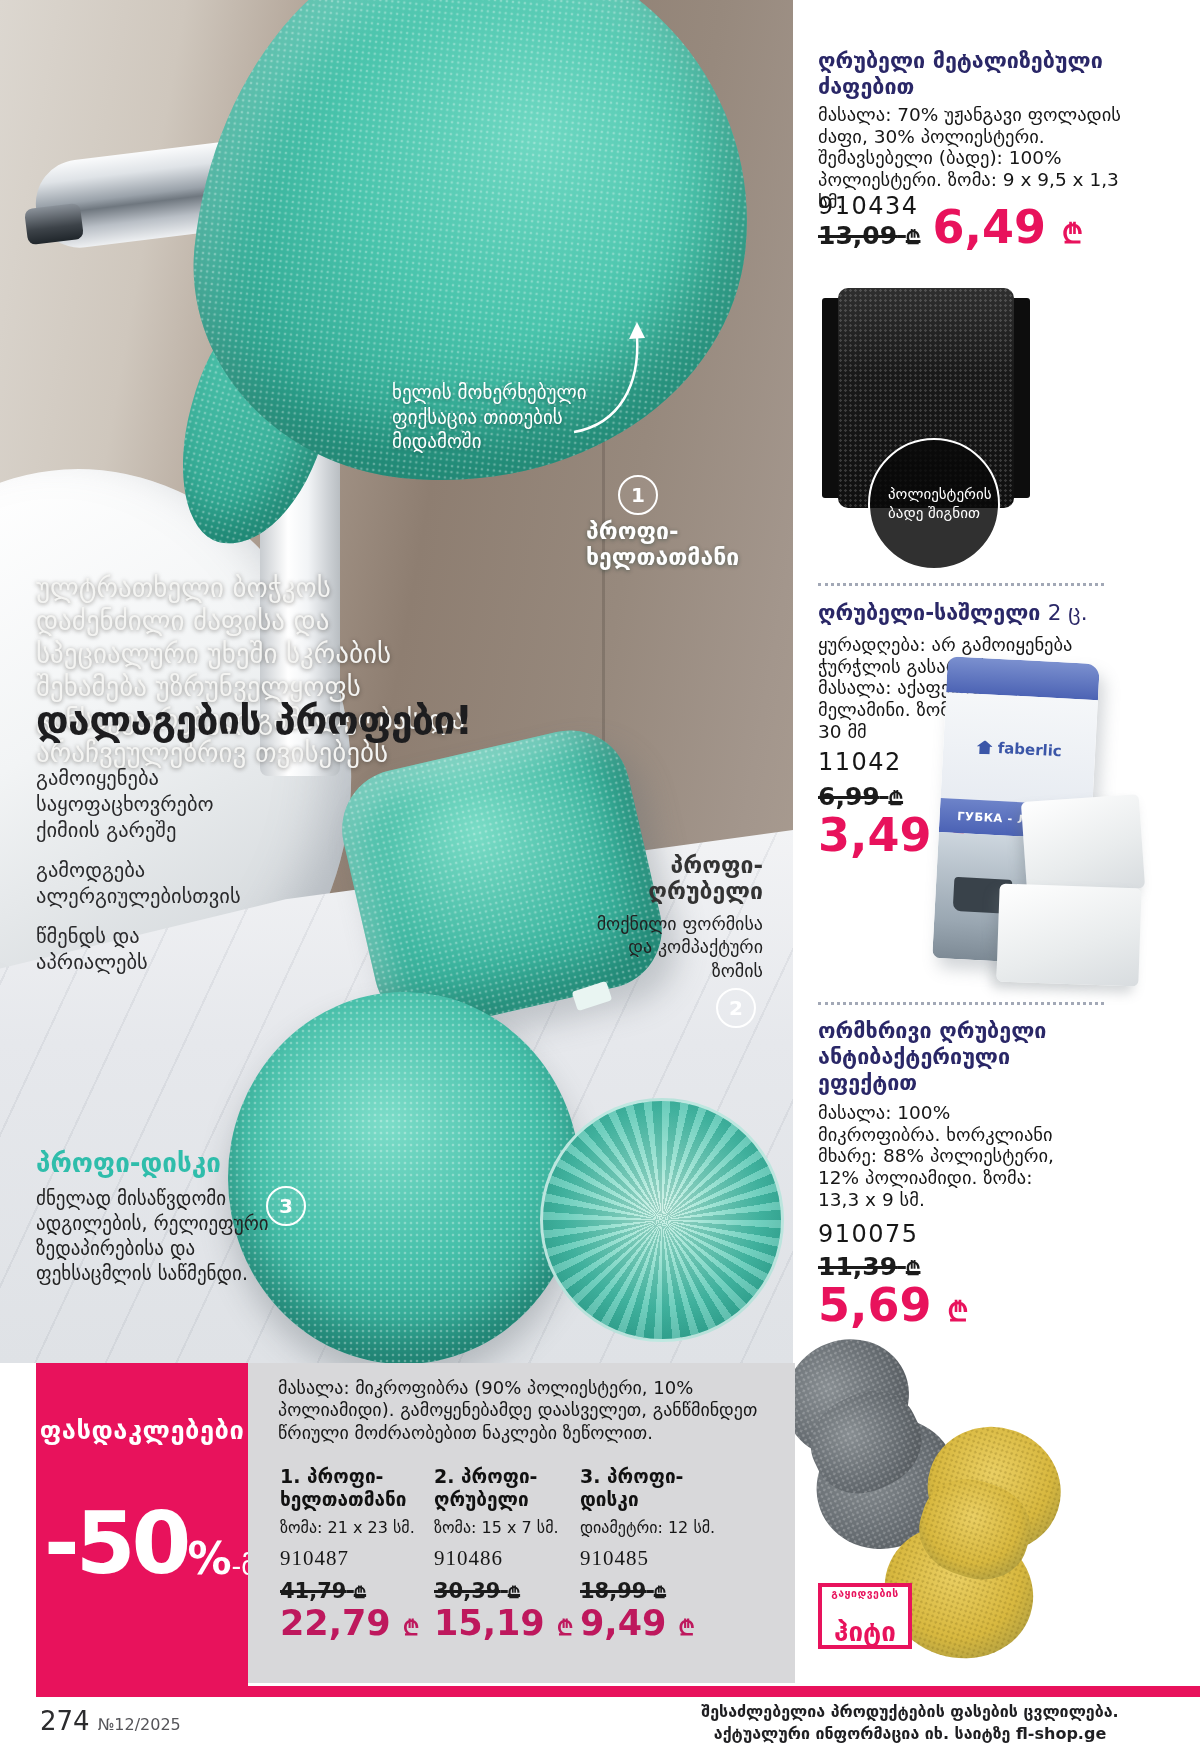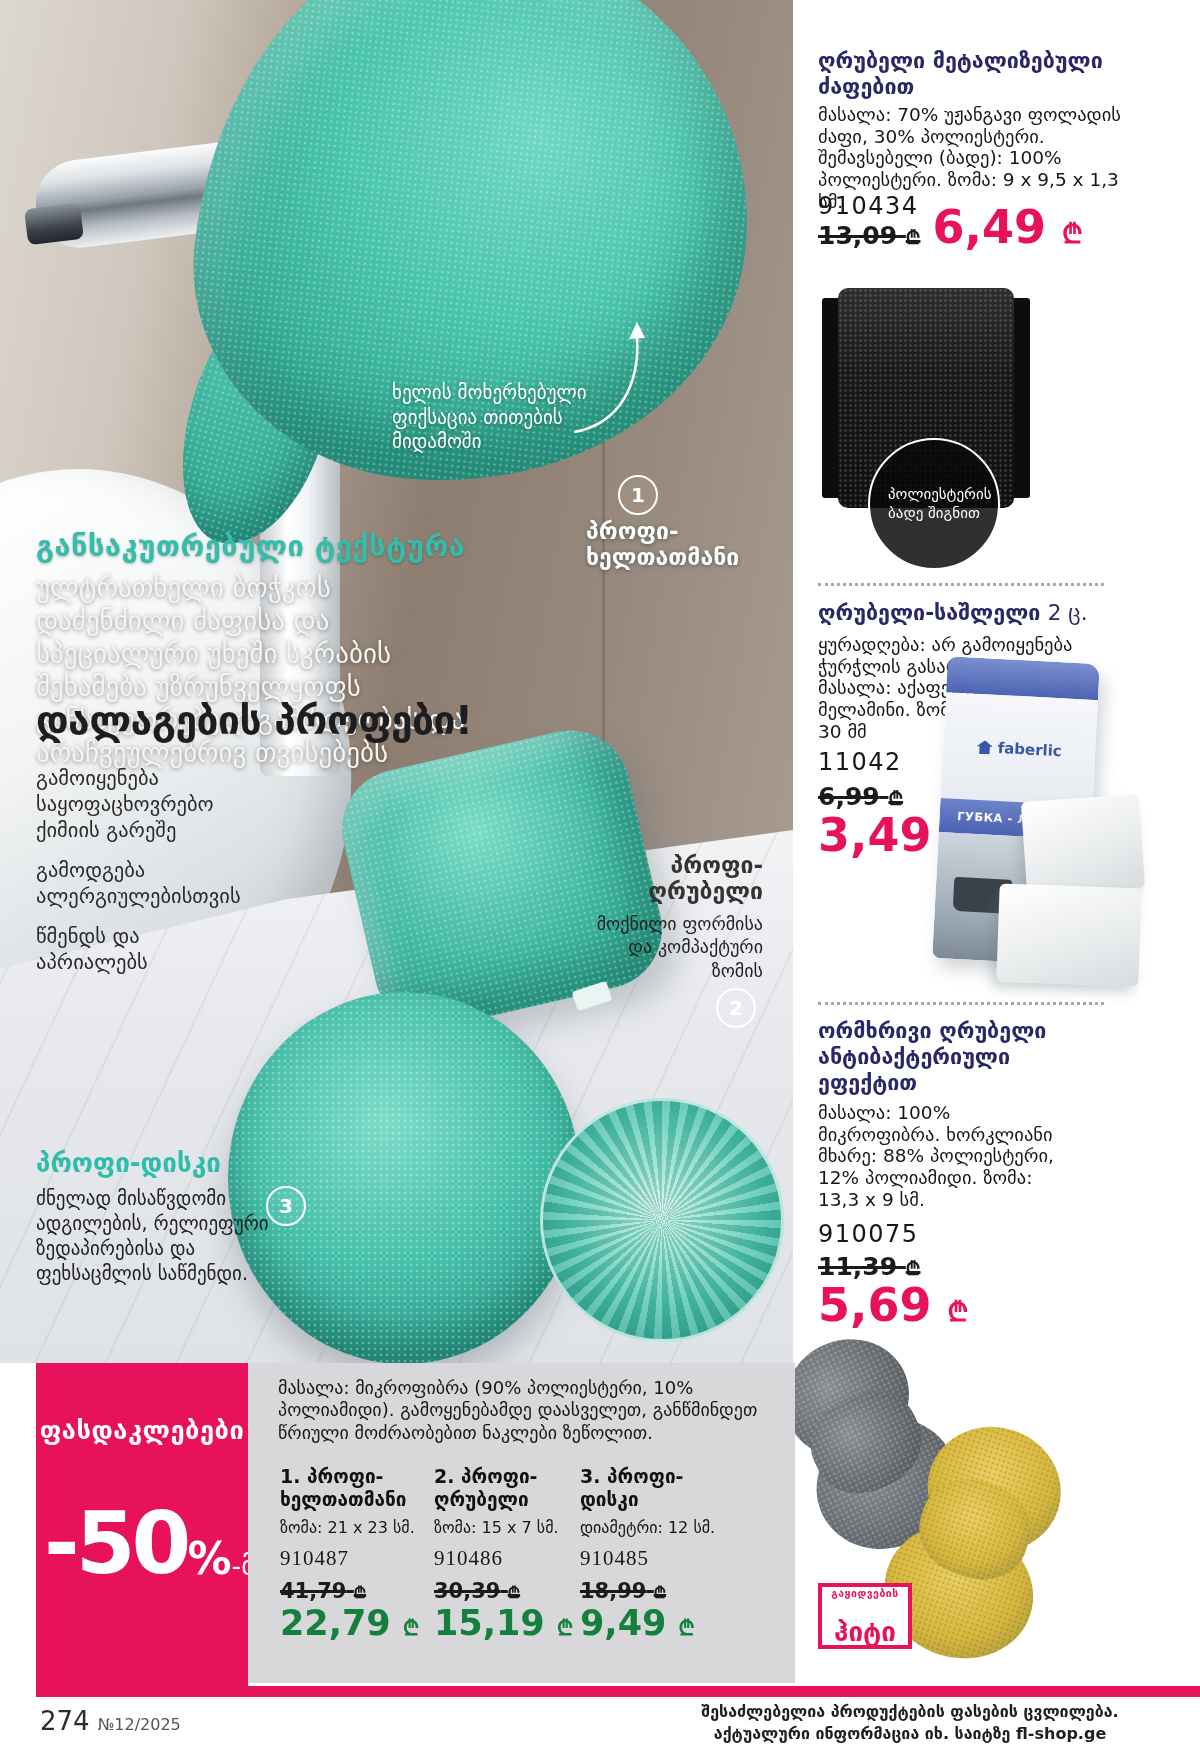--- a/index.html
+++ b/index.html
@@ -153,21 +153,21 @@
 
   .gray-panel { position:absolute; left:248px; top:1363px; width:547px; height:320px; background:#d8d8da; }
   .panel-intro { position:absolute; left:30px; top:14px; width:502px; font-size:18px; line-height:1.24; color:#161616; }
   .gcol { position:absolute; top:102px; width:152px; }
   .gc1 { left:32px; } .gc2 { left:186px; } .gc3 { left:332px; }
   .gcol .name { font-size:19px; font-weight:bold; line-height:1.2; color:#111; }
   .gcol .size { font-size:16px; margin-top:7px; color:#161616; }
   .gcol .code { font-size:21px; letter-spacing:1px; margin-top:9px; color:#161616;font-family:Liberation Serif, serif; }
   .gcol .old { margin-top:8px; font-size:21px; font-weight:bold; color:#1b1b1b; text-decoration:line-through; text-decoration-thickness:2.5px; white-space:nowrap; }
   .gcol .old .lari { font-size:16px; }
-  .gcol .new { margin-top:2px; font-size:35px; font-weight:bold; color:#15803d; line-height:1.05; white-space:nowrap; }
+  .gcol .new { margin-top:2px; font-size:35px; font-weight:bold; color:#be185d; line-height:1.05; white-space:nowrap; }
   .gcol .new .lari { font-size:21px; }
 
   
   .footer-bar { position:absolute; left:36px; top:1686px; width:1164px; height:11px; background:#e8125c; }
   .page-num { position:absolute; left:40px; top:1706px; font-size:26px; color:#2c2c2e; }
   .page-issue { font-size:16px; color:#55555a; margin-left:8px; }
   .footer-note { position:absolute; left:620px; top:1701px; width:580px; text-align:center;
     font-size:16px; font-weight:bold; line-height:1.35; color:#1f1f22; }
 </style>
 </head>
@@ -193,21 +193,20 @@
     <div class="ph-text annotation">ხელის მოხერხებული ფიქსაცია თითების მიდამოში</div>
     <svg class="ph-text" style="left:568px;top:322px;" width="86" height="118" viewBox="0 0 86 118">
       <path d="M6,110 C52,102 72,62 69,14" stroke="#ffffff" stroke-width="2.5" fill="none"></path>
       <polygon points="69,0 61,17 77,16" fill="#ffffff"></polygon>
     </svg>
     <div class="ph-text num-circle c1">
         <span>1</span>
       </div>
     <div class="ph-text item1-title">პროფი-ხელთათმანი</div>
 
-    <div class="ph-text texture-title">განსაკუთრებული ტექსტურა</div>
     <div class="ph-text texture-body">ულტრათხელი ბოჭკოს დაძენძილი ძაფისა და სპეციალური უხეში სკრაბის შეხამება უზრუნველყოფს განსაკუთრებულ გამძლეობას და არაჩვეულებრივ თვისებებს</div>
     <div class="ph-text headline">დალაგების პროფები!</div>
 
     <div class="ph-text bullet b1">გამოიყენება საყოფაცხოვრებო ქიმიის გარეშე</div>
     <div class="ph-text bullet b2">გამოდგება ალერგიულებისთვის</div>
     <div class="ph-text bullet b3">წმენდს და აპრიალებს</div>
 
     <div class="ph-text item2-title">პროფი-ღრუბელი</div>
     <div class="ph-text item2-desc">მოქნილი ფორმისა და კომპაქტური ზომის</div>
     <div class="ph-text num-circle c2">

